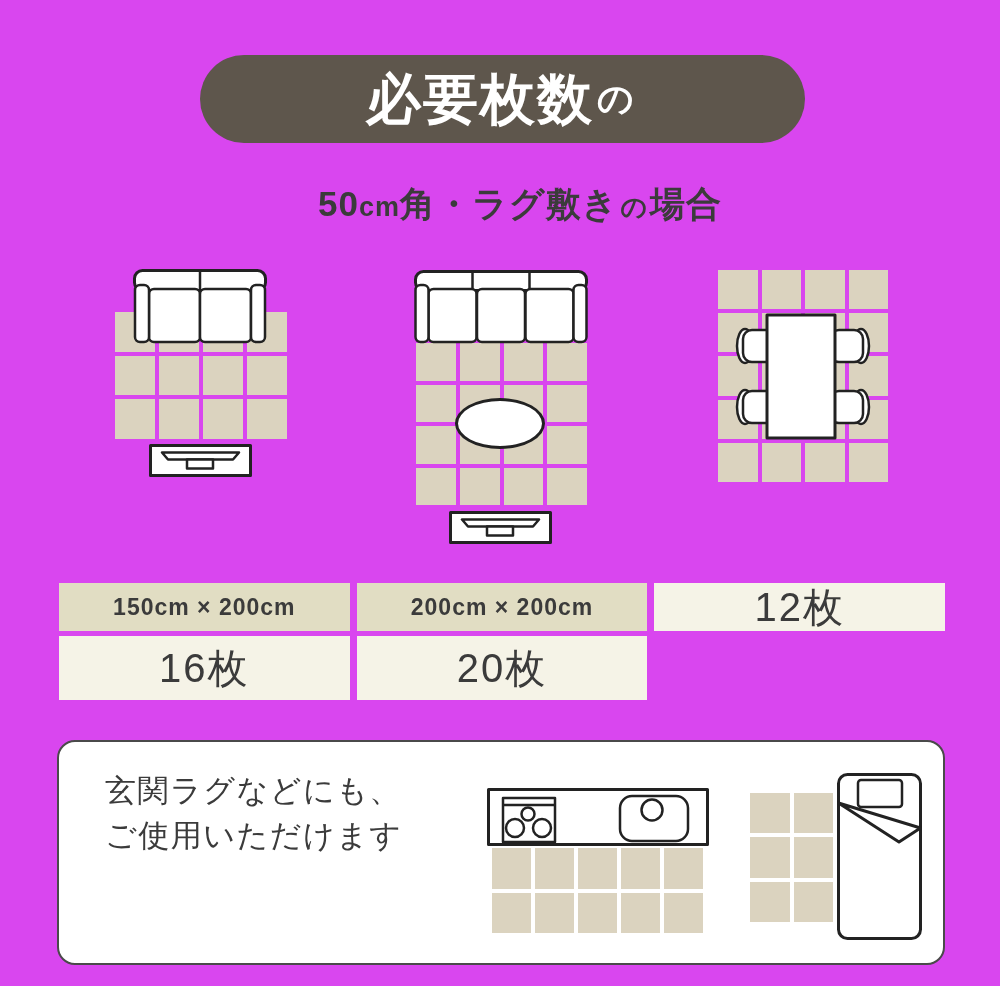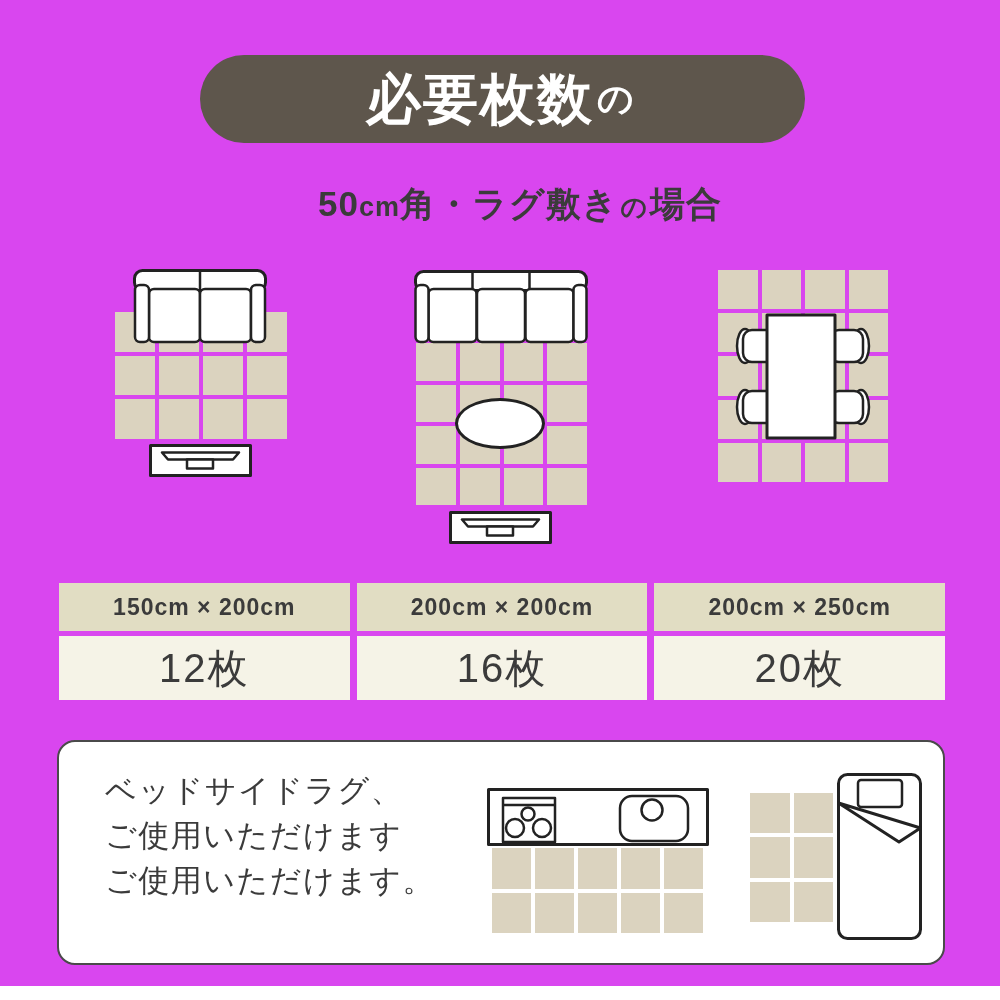--- a/index.html
+++ b/index.html
@@ -182,32 +182,30 @@
     <ellipse class="s" cx="131" cy="36" rx="8" ry="17"></ellipse>
     <rect class="s" x="100" y="20" width="33" height="32" rx="9"></rect>
     <ellipse class="s" cx="131" cy="97" rx="8" ry="17"></ellipse>
     <rect class="s" x="100" y="81" width="33" height="32" rx="9"></rect>
     <rect class="s3" x="37" y="5" width="68" height="123"></rect>
   </svg>
 
   <div class="size-table">
     <div class="th">150cm × 200cm</div>
     <div class="th">200cm × 200cm</div>
-    <div class="th">200cm × 250cm</div>
     <div class="td">12枚</div>
     <div class="td">16枚</div>
     <div class="td">20枚</div>
   </div>
 
   <div class="note-box"></div>
 
   <div class="note-text">
-    <div>ベッドサイドラグ、</div>
+    <div>玄関ラグなどにも、</div>
     <div>ご使用いただけます</div>
-    <div>ご使用いただけます。</div>
   </div>
 
   <svg style="left:487px;top:788px;" width="222" height="58" viewBox="0 0 222 58">
     <rect class="s3" x="1.5" y="1.5" width="219" height="55"></rect>
     <rect class="s" x="16" y="10" width="52" height="44"></rect>
     <line class="ln" x1="16" y1="17" x2="68" y2="17"></line>
     <circle class="s" cx="41" cy="26" r="6.5"></circle>
     <circle class="s" cx="28" cy="40" r="9"></circle>
     <circle class="s" cx="55" cy="40" r="9"></circle>
     <rect class="s" x="133" y="8" width="68" height="45" rx="12"></rect>

